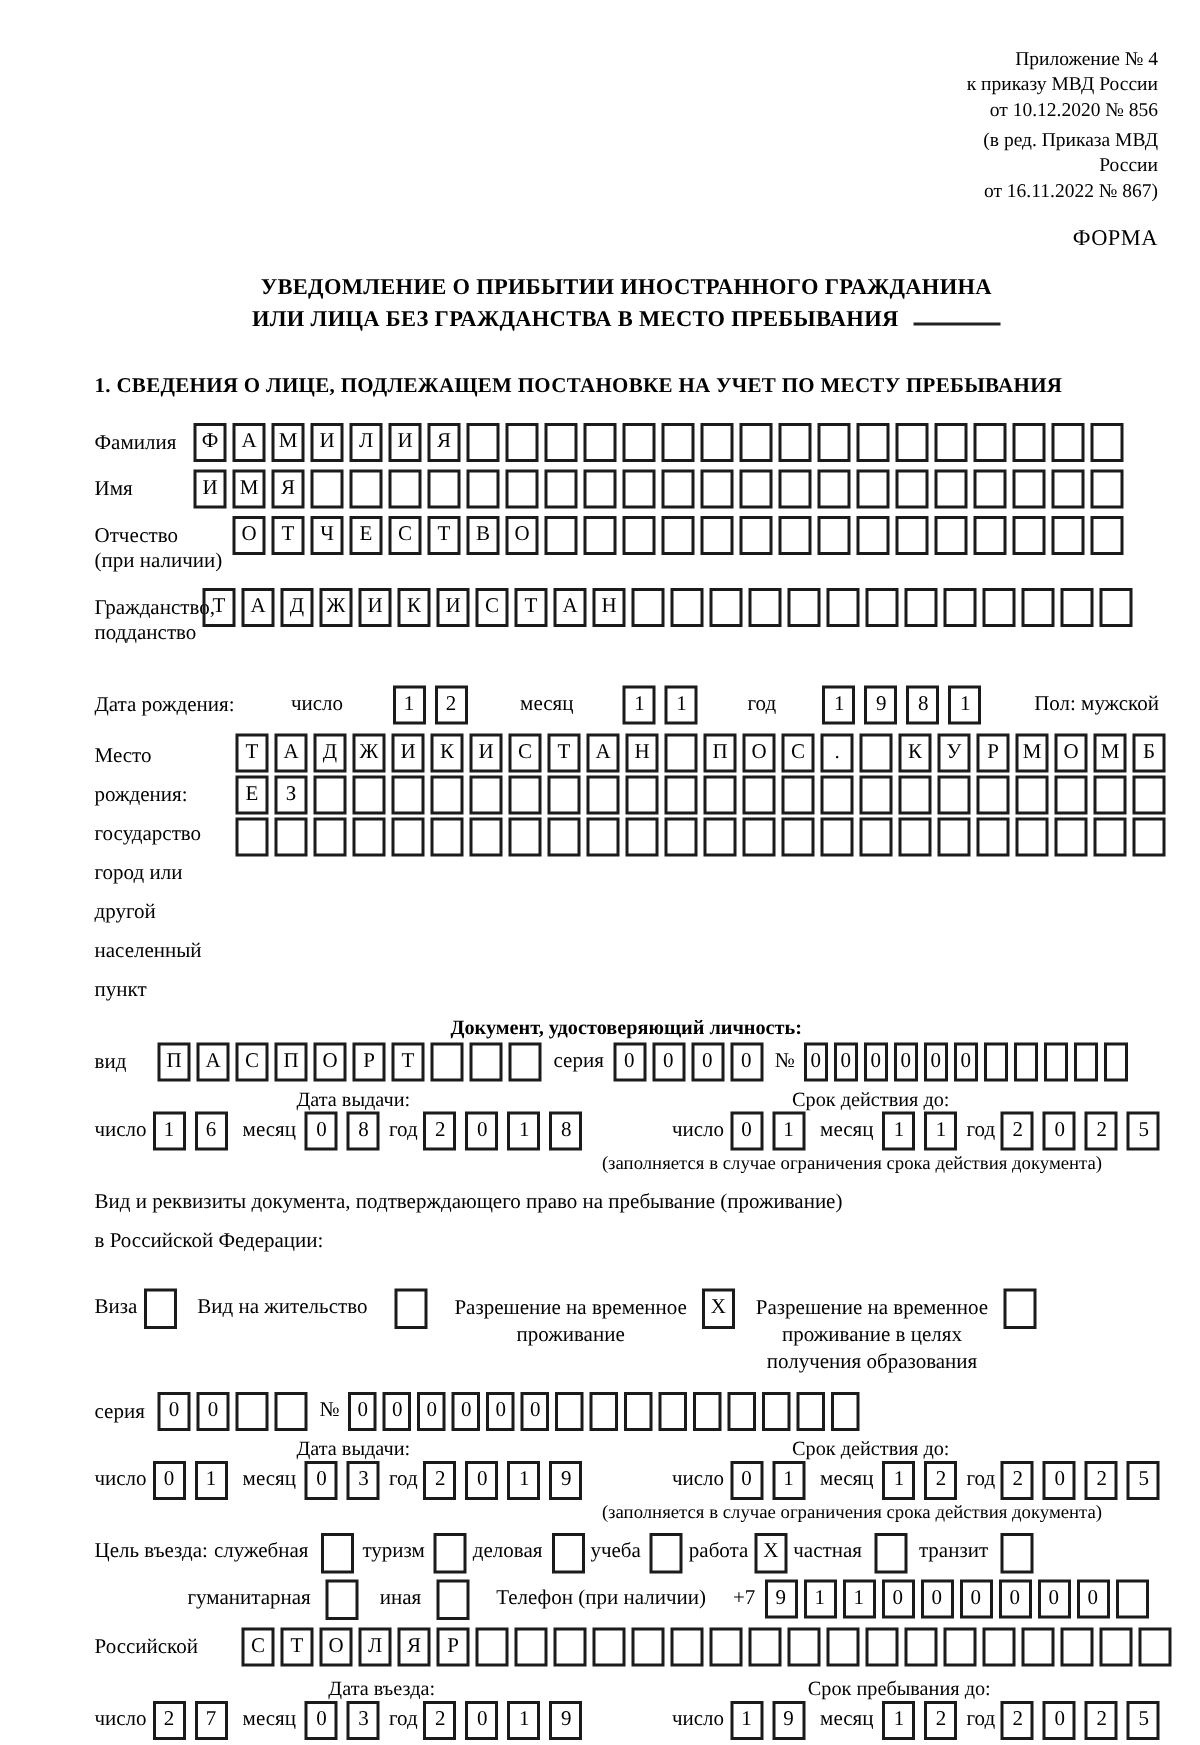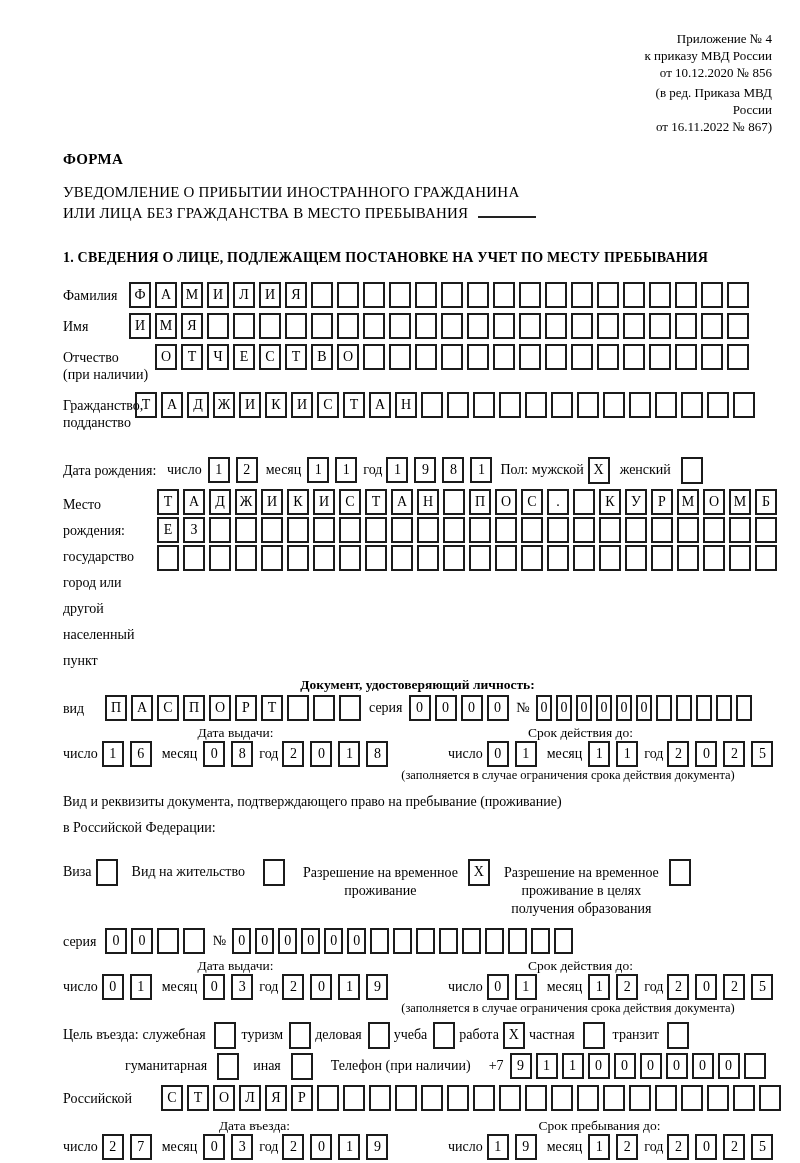--- a/index.html
+++ b/index.html
@@ -7,24 +7,24 @@
   body {
     width: 800px; height: 1163px; background: #ffffff; color: #000;
     font-family: "Liberation Serif", serif; font-size: 14px;
     overflow: hidden;
   }
   .page { padding: 30px 28px 0 63px; position: relative; }
 
   
   .legal-ref { margin-left: 554px; font-size: 13px; line-height: 17px; text-align: right; }
   .legal-ref .small { font-size: 13px; }
-  .forma { font-weight: bold; font-size: 15px; margin-top: 16px; letter-spacing: .3px; }
+  .forma { text-align: right; font-weight: normal; font-size: 15px; margin-top: 16px; letter-spacing: .3px; }
 
   
-  .title { font-weight: normal; font-size: 15px; line-height: 21px; margin-top: 14px; letter-spacing: .2px; }
+  .title { text-align: center; font-weight: bold; font-size: 15px; line-height: 21px; margin-top: 14px; letter-spacing: .2px; }
   .title-underline { display: inline-block; width: 58px; border-bottom: 2px solid #222; height: 12px; margin-left: 10px; }
   .section-heading { font-weight: bold; font-size: 14px; margin-top: 26px; letter-spacing: .2px; }
 
   
   .cells { display: flex; gap: 4px; }
   .cells .cell {
     flex: none; width: 22px; height: 26px; border: 2px solid #1b1b1b;
     text-align: center; font-size: 14px; line-height: 21px;
   }
   .cells.dcells { gap: 6px; }
@@ -39,21 +39,21 @@
 
   .frow { display: flex; align-items: flex-start; }
   .flabel { flex: none; padding-top: 5px; line-height: 17px; }
   .inlbl { flex: none; padding-top: 5px; }
 
   
   .row-surname { margin-top: 16px; }
   .row-name { margin-top: 5px; }
   .row-patronymic { margin-top: 5px; }
   .row-citizenship { margin-top: 9px; }
-  .row-birthdate { margin-top: 26px; }
+  .row-birthdate { margin-top: 26px; gap: 27px; }
   .row-birthplace { margin-top: 5px; }
   .doc-heading { text-align: center; font-weight: bold; font-size: 13.5px; margin-top: 3px; }
   .row-vid { margin-top: 2px; }
   .date-headers { display: flex; margin-top: 4px; font-size: 13.5px; }
   .date-headers > div { width: 345px; text-align: center; }
   .dates-line { display: flex; margin-top: 0; }
   .dates-line > div { width: 345px; display: flex; align-items: flex-start; }
   .fill-note { font-size: 12.5px; margin-left: 290px; width: 430px; text-align: center; line-height: 15px; margin-top: 1px; }
   .intro { margin-top: 6px; line-height: 26px; font-size: 14px; }
   .row-visa { margin-top: 18px; }

